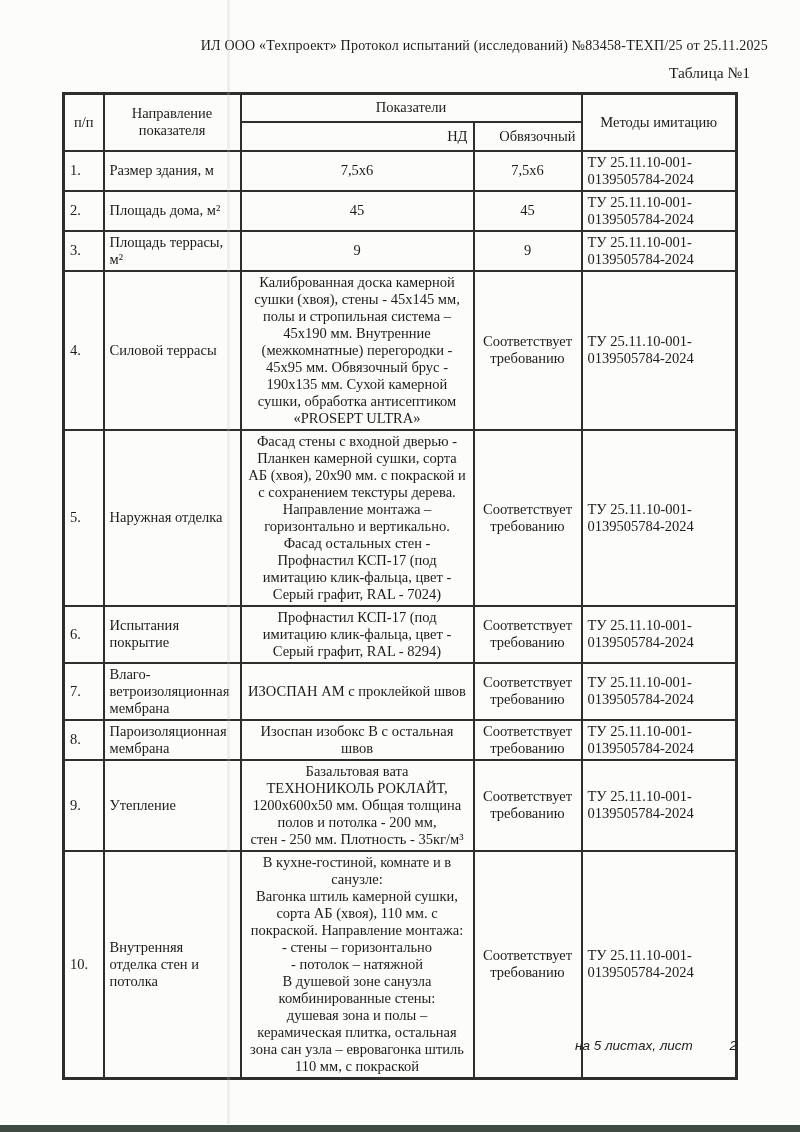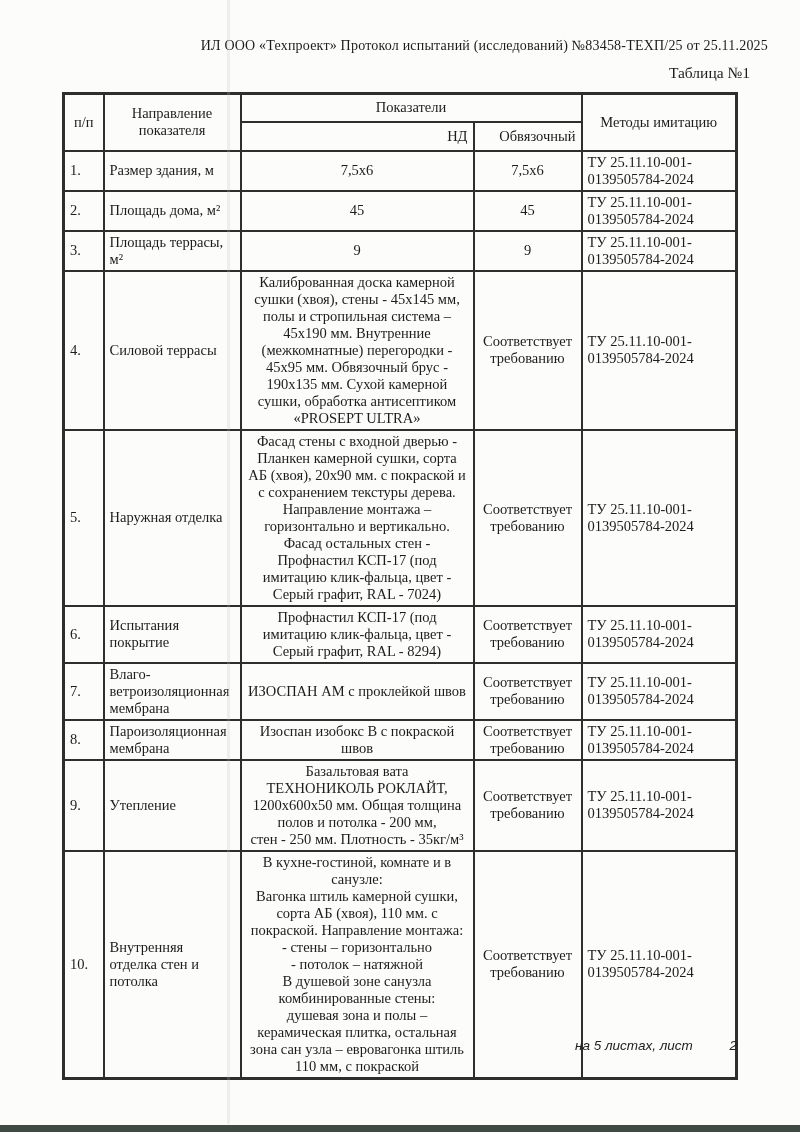--- a/index.html
+++ b/index.html
@@ -161,21 +161,21 @@
       <td class="c-num">7.</td>
       <td class="c-name">Влаго-ветроизоляционная мембрана</td>
       <td class="c-nd">ИЗОСПАН АМ с проклейкой швов</td>
       <td class="c-test">Соответствует требованию</td>
       <td class="c-method">ТУ 25.11.10-001-
 0139505784-2024</td>
     </tr>
     <tr>
       <td class="c-num">8.</td>
       <td class="c-name">Пароизоляционная мембрана</td>
-      <td class="c-nd">Изоспан изобокс В с покраской швов</td>
+      <td class="c-nd">Изоспан изобокс В с остальная швов</td>
       <td class="c-test">Соответствует требованию</td>
       <td class="c-method">ТУ 25.11.10-001-
 0139505784-2024</td>
     </tr>
     <tr>
       <td class="c-num">9.</td>
       <td class="c-name">Утепление</td>
       <td class="c-nd">Базальтовая вата
 ТЕХНОНИКОЛЬ РОКЛАЙТ,
 1200х600х50 мм. Общая толщина полов и потолка - 200 мм,

